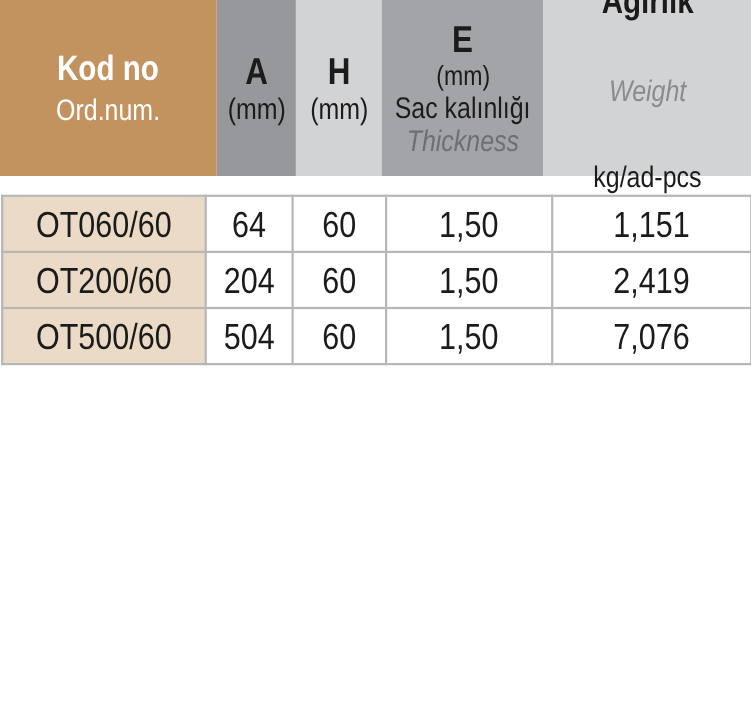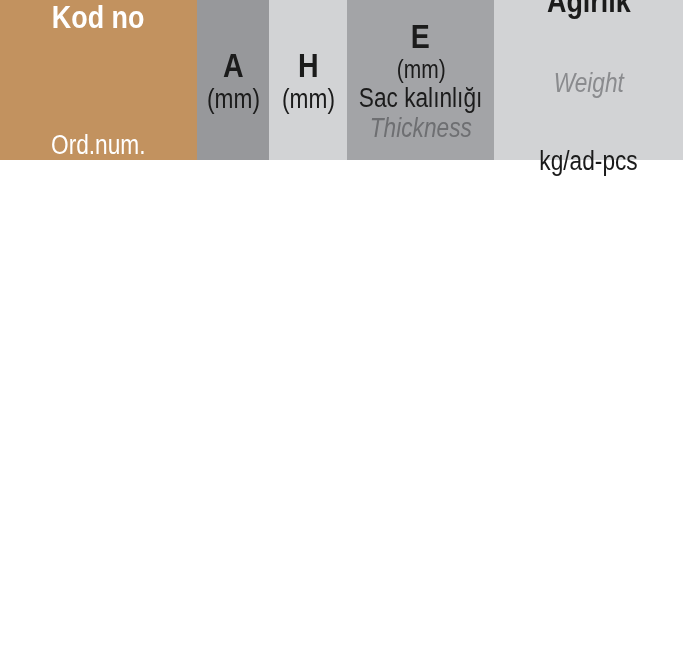--- a/index.html
+++ b/index.html
@@ -11,21 +11,21 @@
   }
   .page { width: 683px; height: 658px; background: #ffffff; }
 
   
   .thead { display: flex; width: 683px; height: 160px; }
   .hcell {
     display: flex; flex-direction: column;
     align-items: center; justify-content: center;
     text-align: center; line-height: 1.12;
   }
-  .hc1 { width: 215px; background: #C2925F; color: #ffffff; justify-content: space-between; }
+  .hc1 { width: 215px; background: #C2925F; color: #ffffff; }
   .hc2 { width: 79px;  background: #97989B; }
   .hc3 { width: 85px;  background: #D2D3D5; }
   .hc4 { width: 151px; background: #A3A4A7; }
   .hc5 { width: 206px; background: #D2D3D5; gap: 48px; }
 
   .cond { display: inline-block; transform: scaleX(0.84); transform-origin: 50% 50%; white-space: nowrap; }
 
   .h-title   { font-weight: bold; font-size: 32px; }
   .h-big     { font-weight: bold; font-size: 34px; }
   .h-sub     { font-size: 27px; }
@@ -94,17 +94,38 @@
   <div class="tbody-wrap">
     <table class="grid">
       <colgroup>
         <col class="c1">
           <col class="c2">
           <col class="c3">
           <col class="c4">
           <col class="c5">
       </colgroup>
       <tbody>
+        <tr>
+          <td class="code"><span class="cond">OT060/60</span></td>
+          <td><span class="cond">64</span></td>
+          <td><span class="cond">60</span></td>
+          <td><span class="cond">1,50</span></td>
+          <td><span class="cond">1,151</span></td>
+        </tr>
+        <tr>
+          <td class="code"><span class="cond">OT200/60</span></td>
+          <td><span class="cond">204</span></td>
+          <td><span class="cond">60</span></td>
+          <td><span class="cond">1,50</span></td>
+          <td><span class="cond">2,419</span></td>
+        </tr>
+        <tr>
+          <td class="code"><span class="cond">OT500/60</span></td>
+          <td><span class="cond">504</span></td>
+          <td><span class="cond">60</span></td>
+          <td><span class="cond">1,50</span></td>
+          <td><span class="cond">7,076</span></td>
+        </tr>
       </tbody>
     </table>
   </div>
 
 </div>
 
 </body></html>

